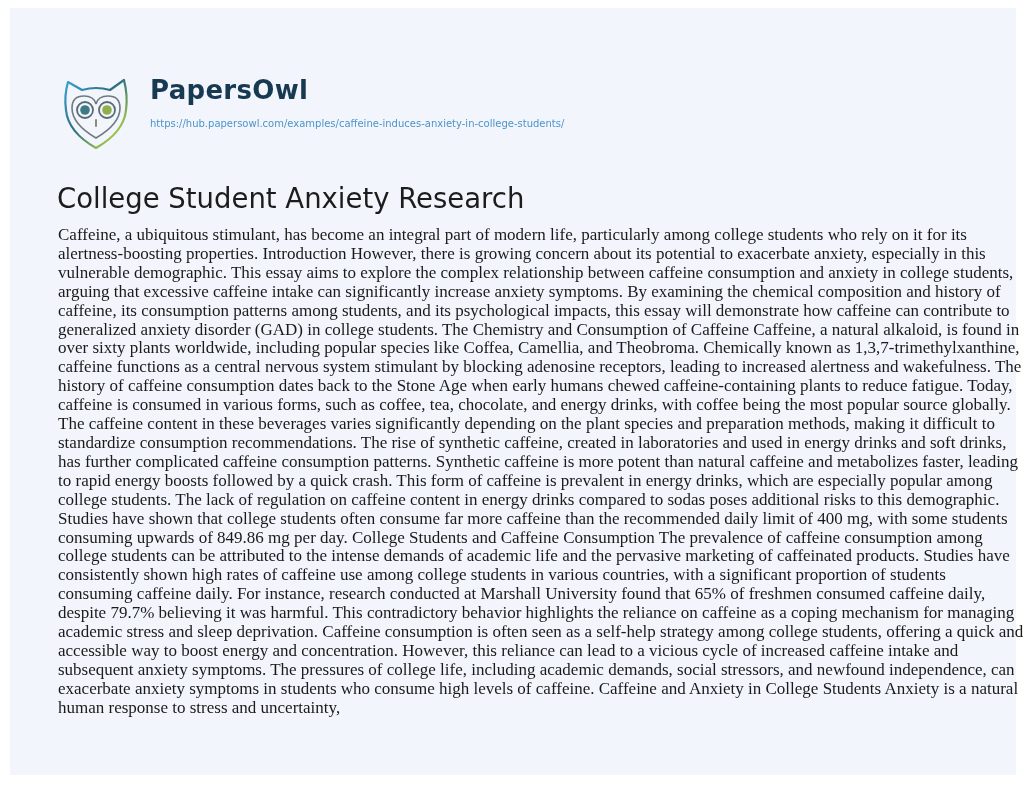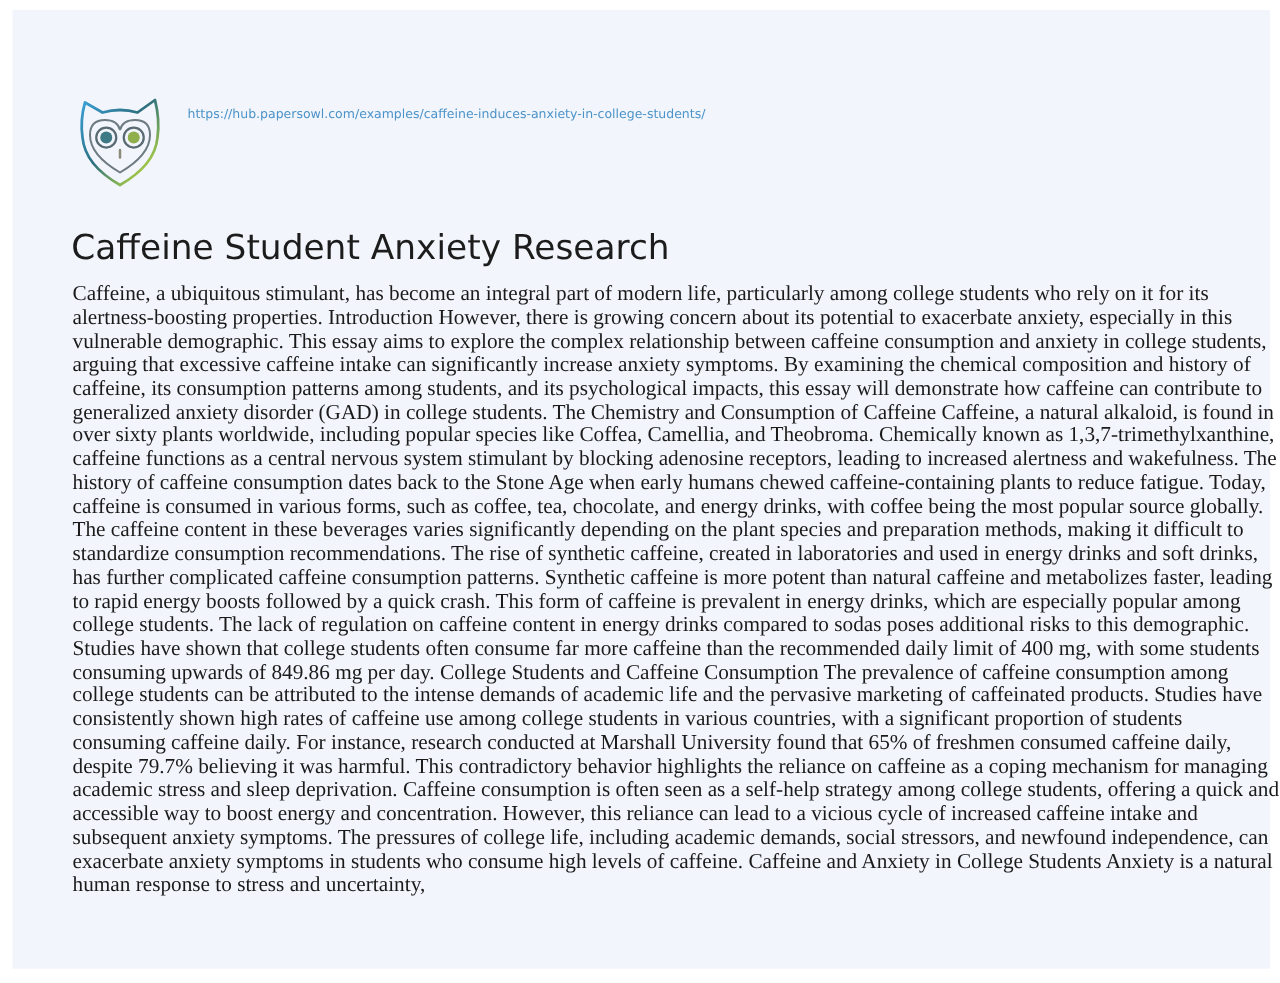--- a/index.html
+++ b/index.html
@@ -96,20 +96,21 @@
       </defs>
       <path d="M10 8 L24 16 Q38 12 52 16 L66 6 Q70 22 68 36 Q66 58 38 74 Q10 58 8 36 Q6 22 10 8 Z" fill="none" stroke="url(#owlgrad)" stroke-width="2.2" stroke-linejoin="round"></path>
       <path d="M14 34 Q14 22 26 22 Q36 22 38 30 Q40 22 50 22 Q62 22 62 34 Q62 50 38 64 Q14 50 14 34 Z" fill="none" stroke="#6d7a80" stroke-width="1.6"></path>
       <circle cx="27" cy="36" r="8" fill="none" stroke="#5a6a72" stroke-width="1.8"></circle>
       <circle cx="27" cy="36" r="4.8" fill="#3d7a86"></circle>
       <circle cx="49" cy="36" r="8" fill="none" stroke="#5a6a72" stroke-width="1.8"></circle>
       <circle cx="49" cy="36" r="4.8" fill="#8fae4c"></circle>
       <path d="M38 46 L38 52" stroke="#8a8a7a" stroke-width="2" stroke-linecap="round"></path>
     </svg>
     <div class="brand-wrap">
+      <div class="brand">PapersOwl</div>
       <a class="url">https://hub.papersowl.com/examples/caffeine-induces-anxiety-in-college-students/</a>
     </div>
   </div>
 
-  <h1 class="title">Caffeine Student Anxiety Research</h1>
+  <h1 class="title">College Student Anxiety Research</h1>
 
   <p class="body-text">Caffeine, a ubiquitous stimulant, has become an integral part of modern life, particularly among college students who rely on it for its alertness-boosting properties. Introduction However, there is growing concern about its potential to exacerbate anxiety, especially in this vulnerable demographic. This essay aims to explore the complex relationship between caffeine consumption and anxiety in college students, arguing that excessive caffeine intake can significantly increase anxiety symptoms. By examining the chemical composition and history of caffeine, its consumption patterns among students, and its psychological impacts, this essay will demonstrate how caffeine can contribute to generalized anxiety disorder (GAD) in college students. The Chemistry and Consumption of Caffeine Caffeine, a natural alkaloid, is found in over sixty plants worldwide, including popular species like Coffea, Camellia, and Theobroma. Chemically known as 1,3,7-trimethylxanthine, caffeine functions as a central nervous system stimulant by blocking adenosine receptors, leading to increased alertness and wakefulness. The history of caffeine consumption dates back to the Stone Age when early humans chewed caffeine-containing plants to reduce fatigue. Today, caffeine is consumed in various forms, such as coffee, tea, chocolate, and energy drinks, with coffee being the most popular source globally. The caffeine content in these beverages varies significantly depending on the plant species and preparation methods, making it difficult to standardize consumption recommendations. The rise of synthetic caffeine, created in laboratories and used in energy drinks and soft drinks, has further complicated caffeine consumption patterns. Synthetic caffeine is more potent than natural caffeine and metabolizes faster, leading to rapid energy boosts followed by a quick crash. This form of caffeine is prevalent in energy drinks, which are especially popular among college students. The lack of regulation on caffeine content in energy drinks compared to sodas poses additional risks to this demographic. Studies have shown that college students often consume far more caffeine than the recommended daily limit of 400 mg, with some students consuming upwards of 849.86 mg per day. College Students and Caffeine Consumption The prevalence of caffeine consumption among college students can be attributed to the intense demands of academic life and the pervasive marketing of caffeinated products. Studies have consistently shown high rates of caffeine use among college students in various countries, with a significant proportion of students consuming caffeine daily. For instance, research conducted at Marshall University found that 65% of freshmen consumed caffeine daily, despite 79.7% believing it was harmful. This contradictory behavior highlights the reliance on caffeine as a coping mechanism for managing academic stress and sleep deprivation. Caffeine consumption is often seen as a self-help strategy among college students, offering a quick and accessible way to boost energy and concentration. However, this reliance can lead to a vicious cycle of increased caffeine intake and subsequent anxiety symptoms. The pressures of college life, including academic demands, social stressors, and newfound independence, can exacerbate anxiety symptoms in students who consume high levels of caffeine. Caffeine and Anxiety in College Students Anxiety is a natural human response to stress and uncertainty,</p>
 </div>
 
 </body></html>

